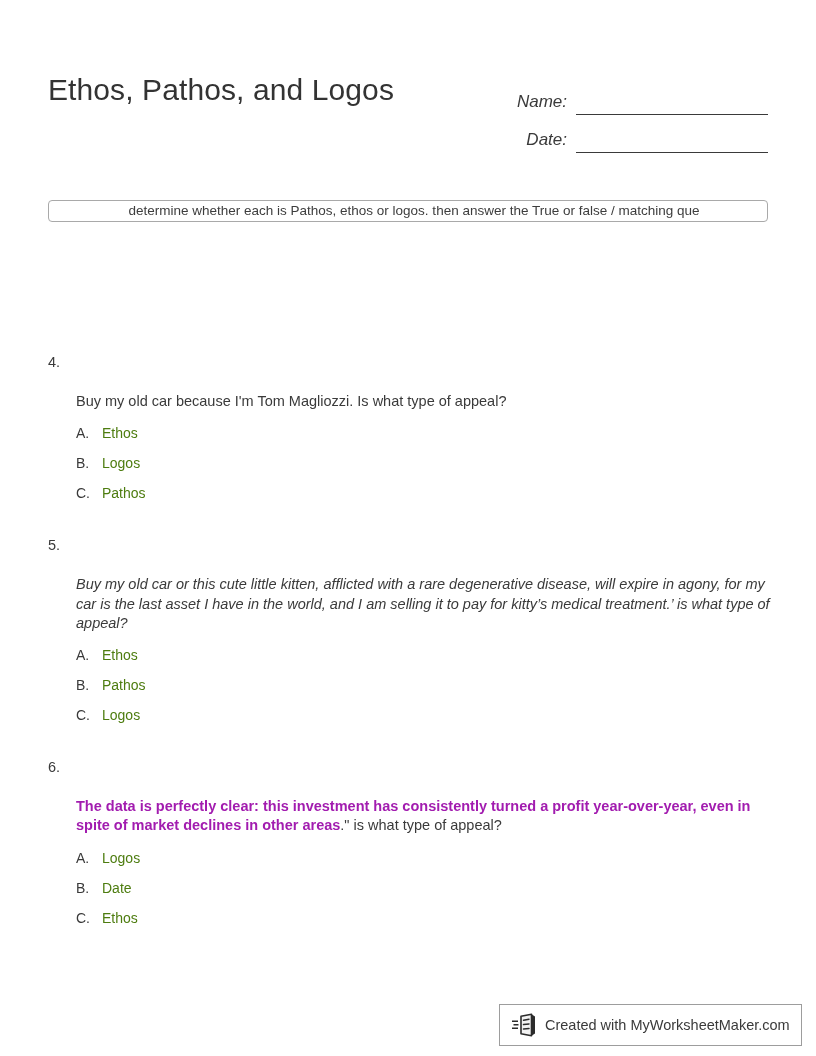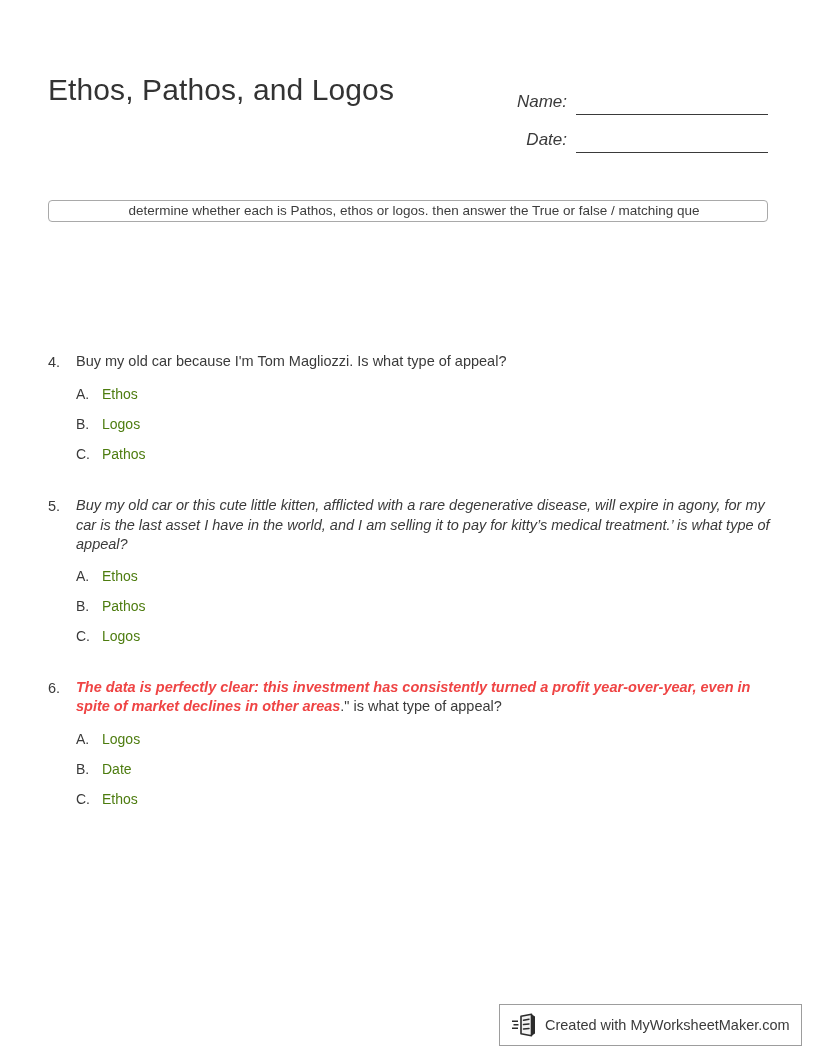--- a/index.html
+++ b/index.html
@@ -115,28 +115,28 @@
     font-size: 14.5px;
     color: #3a3a3a;
     line-height: 1.33;
     padding-top: 1px;
   }
   .question-text {
     flex: 1 1 auto;
     font-size: 14.5px;
     color: #3a3a3a;
     line-height: 1.33;
+    margin-top: 40px;
   }
   .question-text.italic {
     font-style: italic;
   }
   .question-text .bold-part {
     font-weight: bold;
-    color: #ef4444;
-    font-style: italic;
+    color: #a21caf;
   }
   .choices {
     margin-top: 14px;
     margin-left: 28px;
   }
   .choice-row {
     display: flex;
     align-items: baseline;
     height: 30px;
   }

